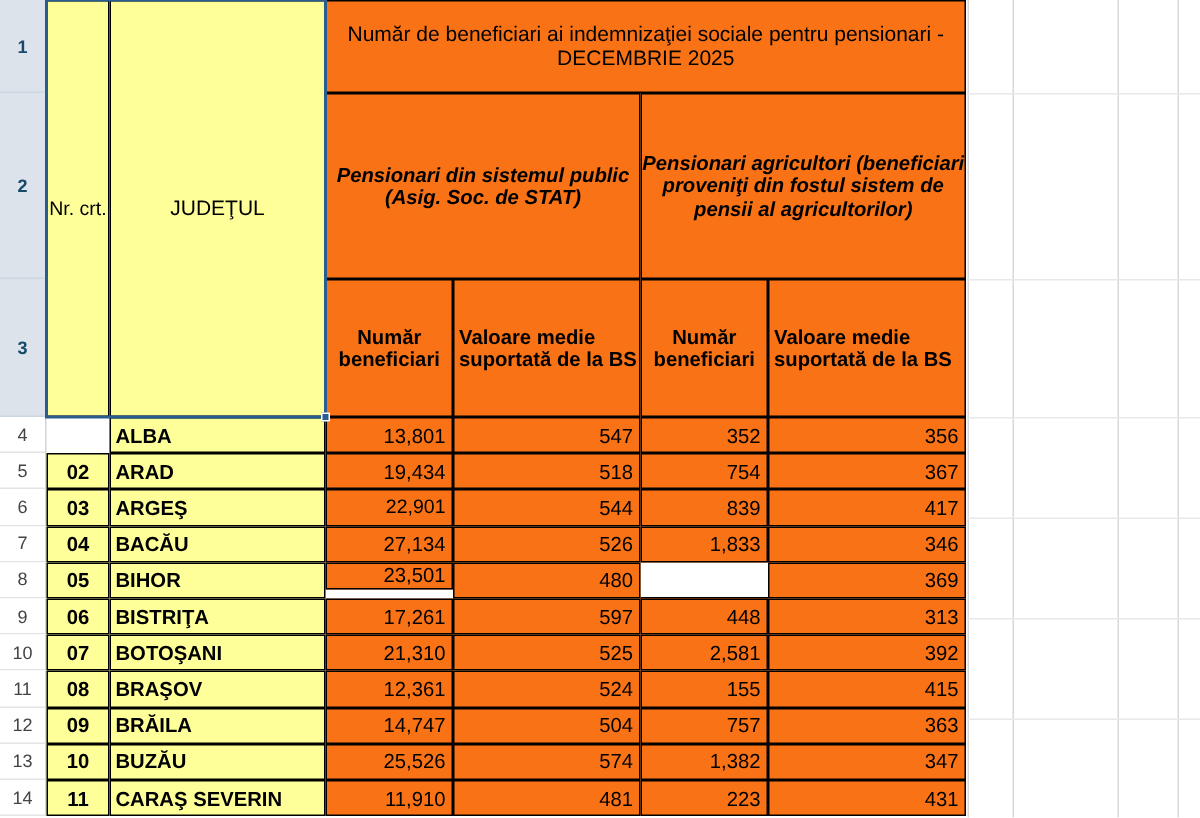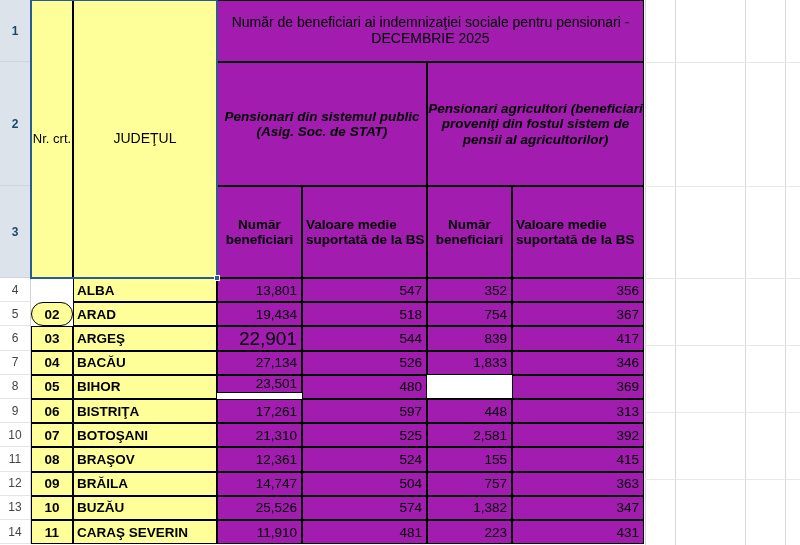--- a/index.html
+++ b/index.html
@@ -66,21 +66,21 @@
     position: absolute;
     display: flex;
     overflow: hidden;
     font-size: 13px;
     color: #000000;
     line-height: 1.12;
   }
   .cell span.t { display: block; width: 100%; }
 
   .yellow { background: #ffff99; }
-  .grayfill { background: #a21caf; }
+  .grayfill { background: #f97316; }
 
   .bb { border: 1px solid #000000; }
 
   .ctr { align-items: center; justify-content: center; text-align: center; }
   .rgt { align-items: center; justify-content: flex-end; text-align: right; }
   .lft { align-items: center; justify-content: flex-start; text-align: left; }
 
   .bold { font-weight: bold; }
   .ital { font-style: italic; font-weight: bold; }
 
@@ -202,21 +202,21 @@
       </div>
       <div class="cell bb grayfill rgt pad-r" style="left: 302px; top: 278px; width: 125px; height: 24.2px; font-size: 13.5px;">
         <span class="t">547</span>
       </div>
       <div class="cell bb grayfill rgt pad-r" style="left: 427px; top: 278px; width: 85px; height: 24.2px; font-size: 13.5px;">
         <span class="t">352</span>
       </div>
       <div class="cell bb grayfill rgt pad-r" style="left: 512px; top: 278px; width: 132px; height: 24.2px; font-size: 13.5px;">
         <span class="t">356</span>
       </div>
-      <div class="cell bb yellow ctr bold" style="left: 31px; top: 302.2px; width: 42px; height: 24.2px; font-size: 13.5px; border-radius: 12px;">
+      <div class="cell bb yellow ctr bold" style="left: 31px; top: 302.2px; width: 42px; height: 24.2px; font-size: 13.5px;">
         <span class="t">02</span>
       </div>
       <div class="cell bb yellow lft pad-l bold" style="left: 73px; top: 302.2px; width: 144px; height: 24.2px; font-size: 13.5px;">
         <span class="t">ARAD</span>
       </div>
       <div class="cell bb grayfill rgt pad-r" style="left: 217px; top: 302.2px; width: 85px; height: 24.2px; font-size: 13.5px;">
         <span class="t">19,434</span>
       </div>
       <div class="cell bb grayfill rgt pad-r" style="left: 302px; top: 302.2px; width: 125px; height: 24.2px; font-size: 13.5px;">
         <span class="t">518</span>
@@ -226,21 +226,21 @@
       </div>
       <div class="cell bb grayfill rgt pad-r" style="left: 512px; top: 302.2px; width: 132px; height: 24.2px; font-size: 13.5px;">
         <span class="t">367</span>
       </div>
       <div class="cell bb yellow ctr bold" style="left: 31px; top: 326.4px; width: 42px; height: 24.2px; font-size: 13.5px;">
         <span class="t">03</span>
       </div>
       <div class="cell bb yellow lft pad-l bold" style="left: 73px; top: 326.4px; width: 144px; height: 24.2px; font-size: 13.5px;">
         <span class="t">ARGEŞ</span>
       </div>
-      <div class="cell bb grayfill rgt pad-r" style="left: 217px; top: 326.4px; width: 85px; height: 24.2px; font-size: 19px;">
+      <div class="cell bb grayfill rgt pad-r" style="left: 217px; top: 326.4px; width: 85px; height: 24.2px; font-size: 13px;">
         <span class="t">22,901</span>
       </div>
       <div class="cell bb grayfill rgt pad-r" style="left: 302px; top: 326.4px; width: 125px; height: 24.2px; font-size: 13.5px;">
         <span class="t">544</span>
       </div>
       <div class="cell bb grayfill rgt pad-r" style="left: 427px; top: 326.4px; width: 85px; height: 24.2px; font-size: 13.5px;">
         <span class="t">839</span>
       </div>
       <div class="cell bb grayfill rgt pad-r" style="left: 512px; top: 326.4px; width: 132px; height: 24.2px; font-size: 13.5px;">
         <span class="t">417</span>

